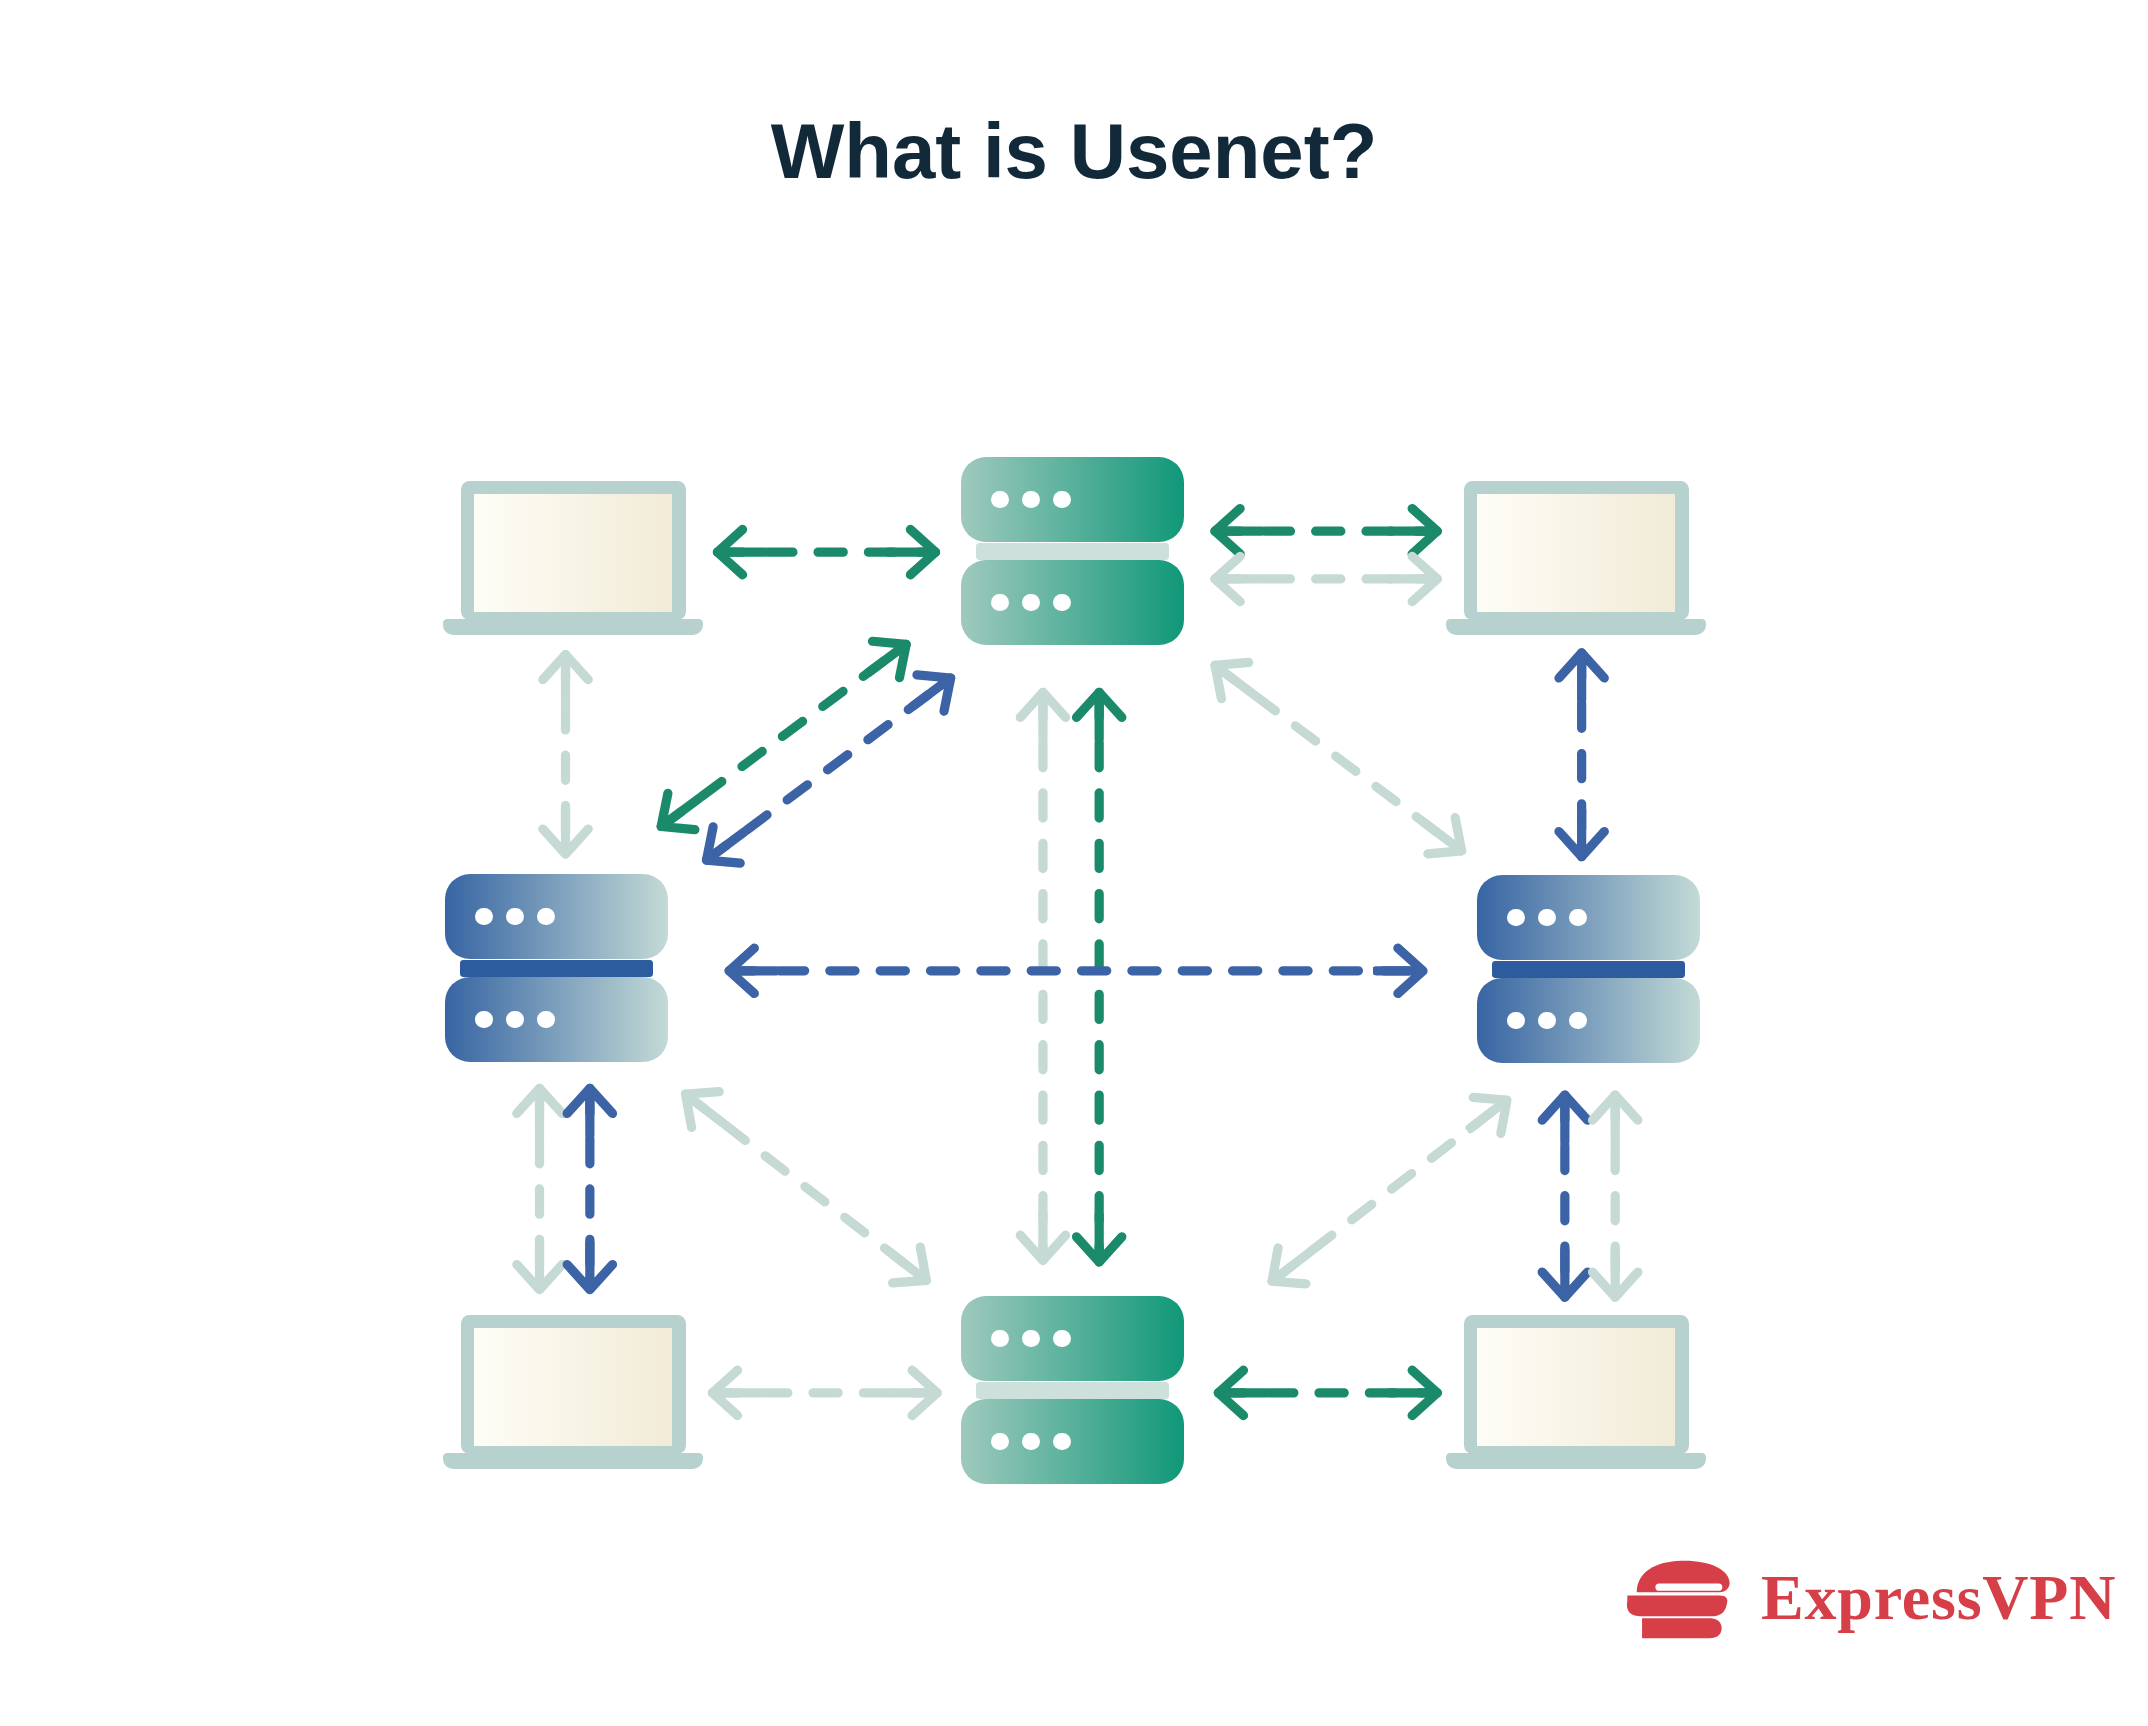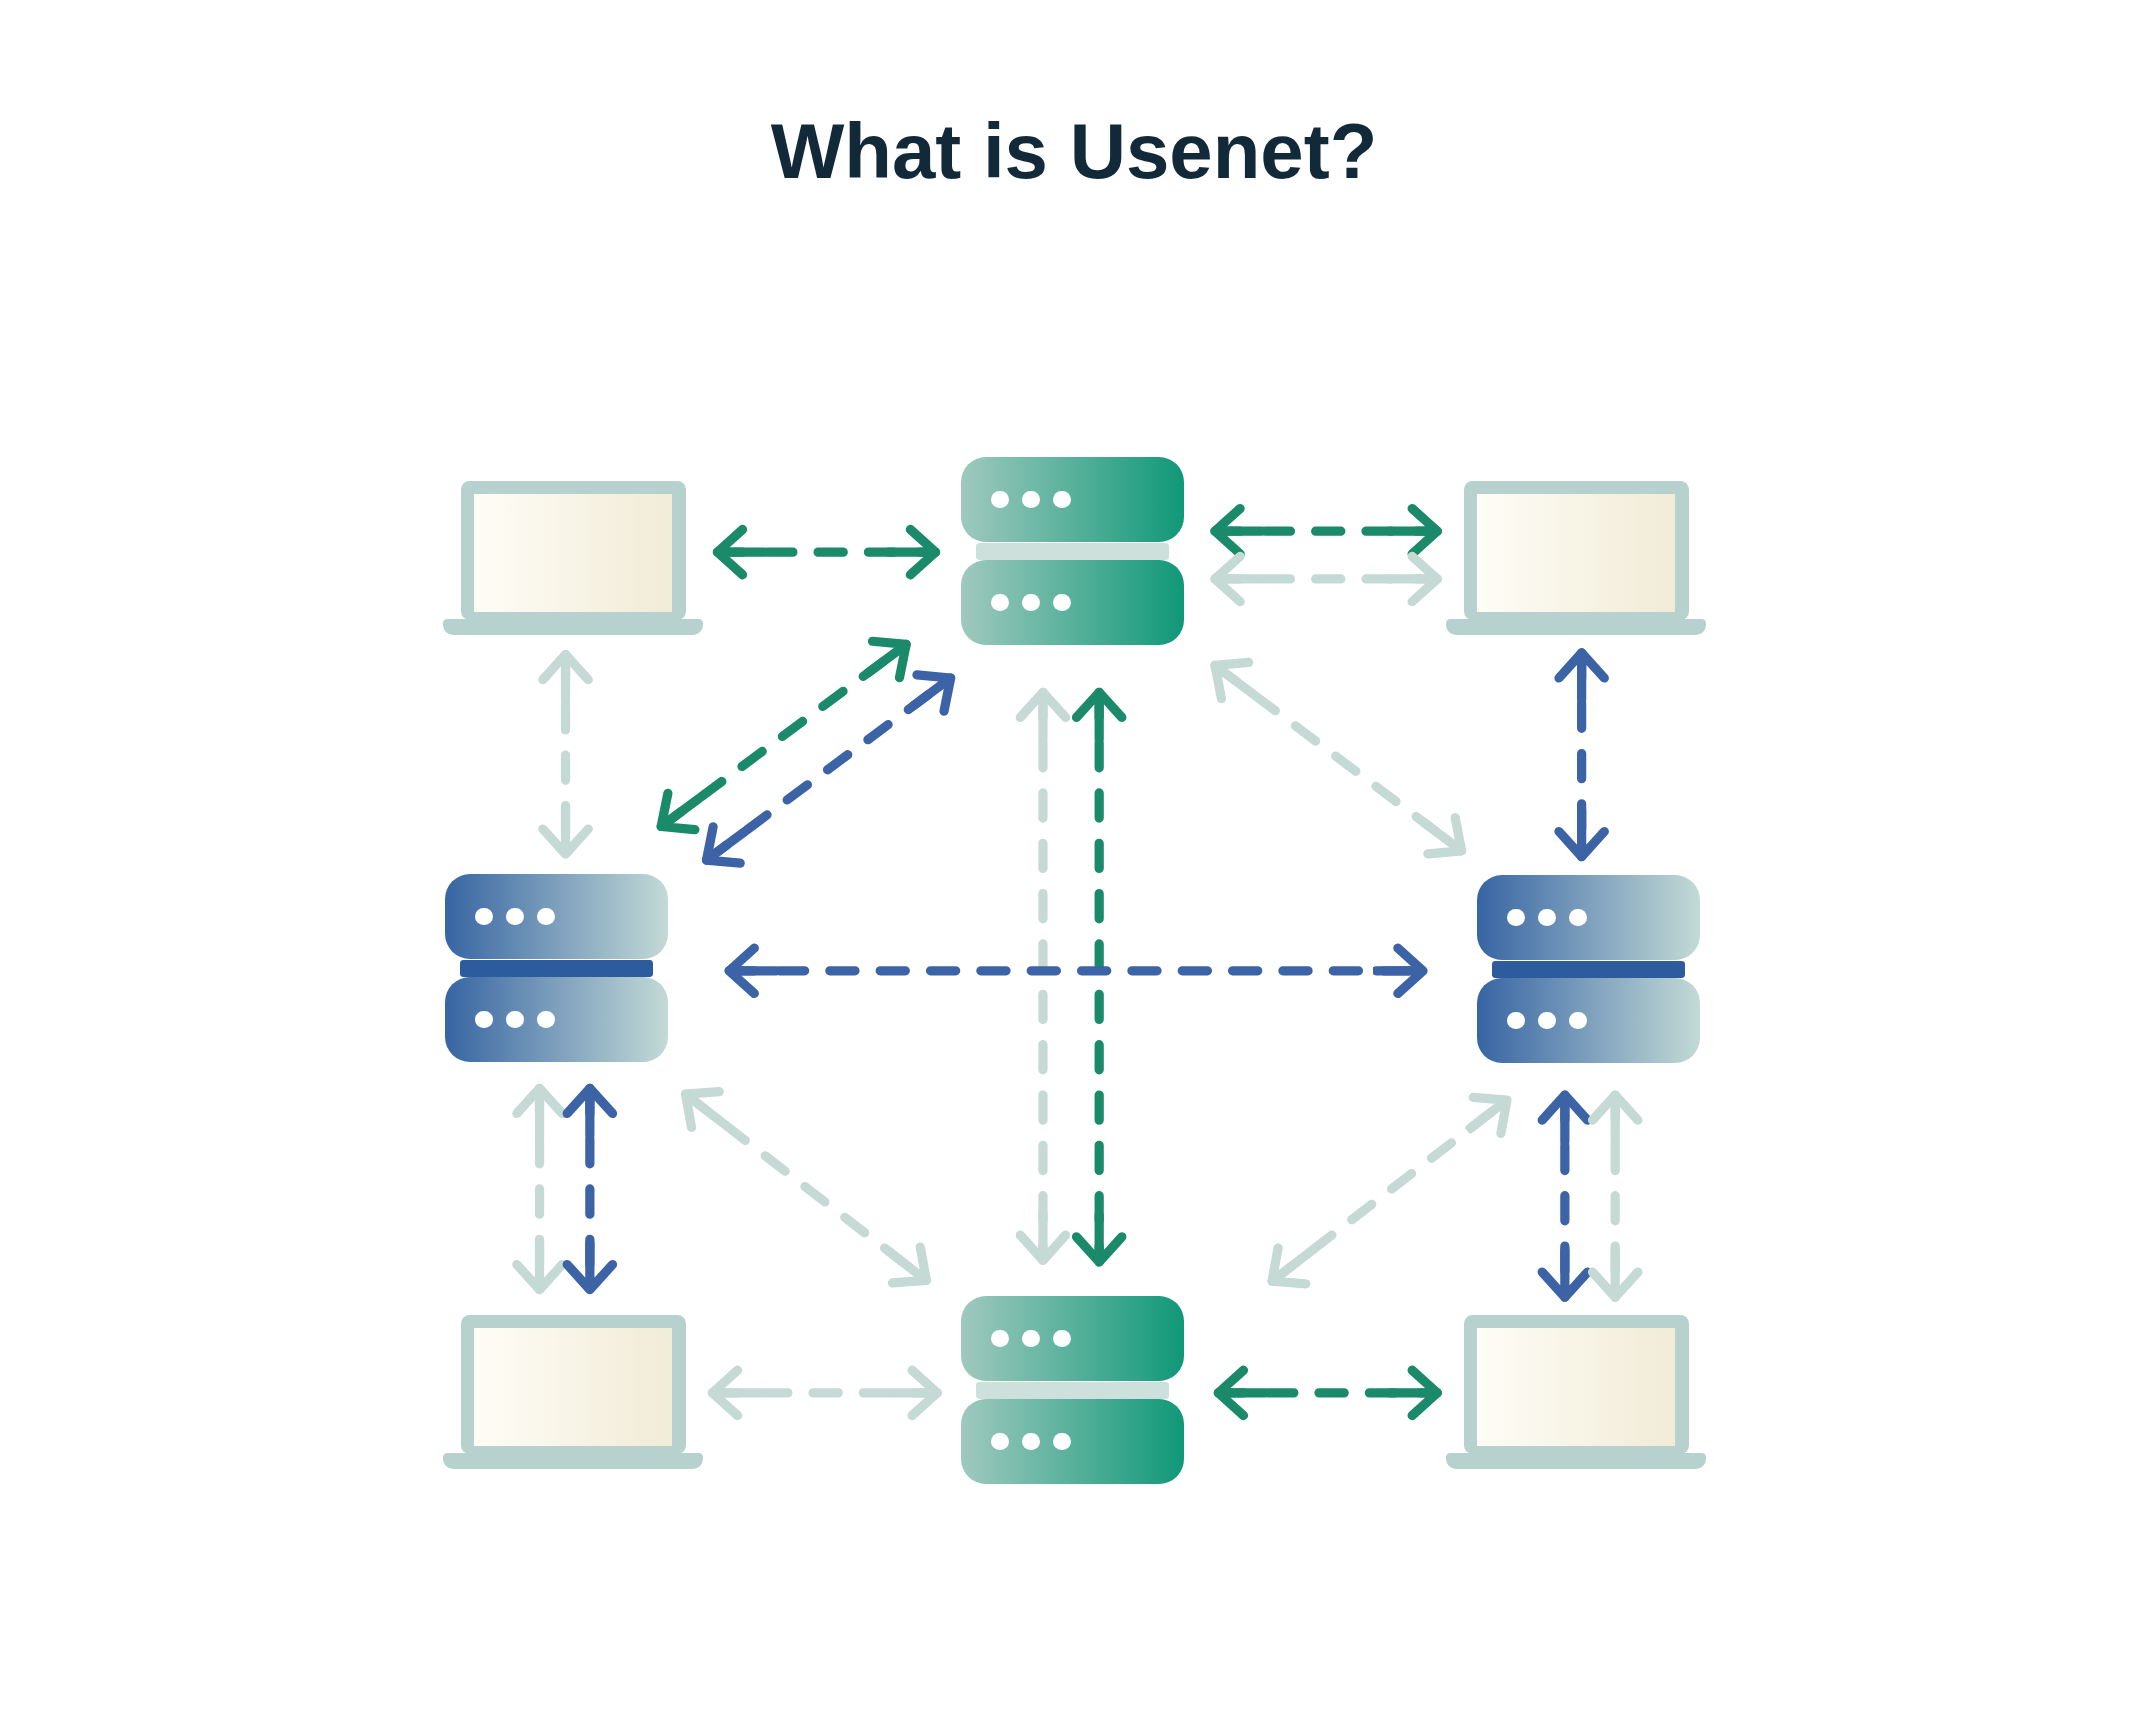--- a/index.html
+++ b/index.html
@@ -78,20 +78,29 @@
       <line x1="643" y1="1297" x2="643" y2="1537" stroke="#c5d9d5" stroke-width="11" stroke-linecap="round" stroke-dasharray="30 30" marker-start="url(#head-light)" marker-end="url(#head-light)"></line>
       <line x1="703" y1="1297" x2="703" y2="1537" stroke="#3b63a6" stroke-width="11" stroke-linecap="round" stroke-dasharray="30 30" marker-start="url(#head-blue)" marker-end="url(#head-blue)"></line>
       <line x1="817" y1="1304" x2="1104" y2="1526" stroke="#c5d9d5" stroke-width="11" stroke-linecap="round" stroke-dasharray="30 30" marker-start="url(#head-light)" marker-end="url(#head-light)"></line>
       <line x1="1516" y1="1527" x2="1796" y2="1311" stroke="#c5d9d5" stroke-width="11" stroke-linecap="round" stroke-dasharray="30 30" marker-start="url(#head-light)" marker-end="url(#head-light)"></line>
       <line x1="1865" y1="1305" x2="1865" y2="1546" stroke="#3b63a6" stroke-width="11" stroke-linecap="round" stroke-dasharray="30 30" marker-start="url(#head-blue)" marker-end="url(#head-blue)"></line>
       <line x1="1925" y1="1305" x2="1925" y2="1546" stroke="#c5d9d5" stroke-width="11" stroke-linecap="round" stroke-dasharray="30 30" marker-start="url(#head-light)" marker-end="url(#head-light)"></line>
       <line x1="849" y1="1660" x2="1117" y2="1660" stroke="#c5d9d5" stroke-width="11" stroke-linecap="round" stroke-dasharray="30 30" marker-start="url(#head-light)" marker-end="url(#head-light)"></line>
       <line x1="1452" y1="1660" x2="1713" y2="1660" stroke="#1b8a6b" stroke-width="11" stroke-linecap="round" stroke-dasharray="30 30" marker-start="url(#head-green)" marker-end="url(#head-green)"></line>
     </svg>
 
+  <div class="logo">
+    <svg class="logo-icon" width="117" height="87" viewBox="0 0 175 130" xmlns="http://www.w3.org/2000/svg">
+      <path d="M22 57 C22 27 50 11 89 10 C131 9 160 23 161 43 C161 51 155 57 146 57 L32 57 Z" fill="#d63e48"></path>
+      <rect x="50" y="44" width="100" height="11" rx="5.5" fill="#ffffff"></rect>
+      <path d="M8 62 L146 62 C156 62 159 67 157 74 L156 78 C153 89 145 93 134 93 L26 93 C12 93 5 84 8 70 Z" fill="#d63e48"></path>
+      <path d="M30 96 L130 96 C147 96 149 106 149 111 C149 117 146 126 130 126 L30 126 Z" fill="#d63e48"></path>
+    </svg>
+    <span class="logo-text">ExpressVPN</span>
+  </div>
 
 <div class="node laptop" style="left: 443px; top: 481px;">
       <div class="lap-body">
         <div class="lap-screen"></div>
       </div>
       <div class="lap-base"></div>
     </div>
     <div class="node server-green" style="left: 961px; top: 457px;">
       <div class="srv-unit top">
         <span class="dot"></span>

